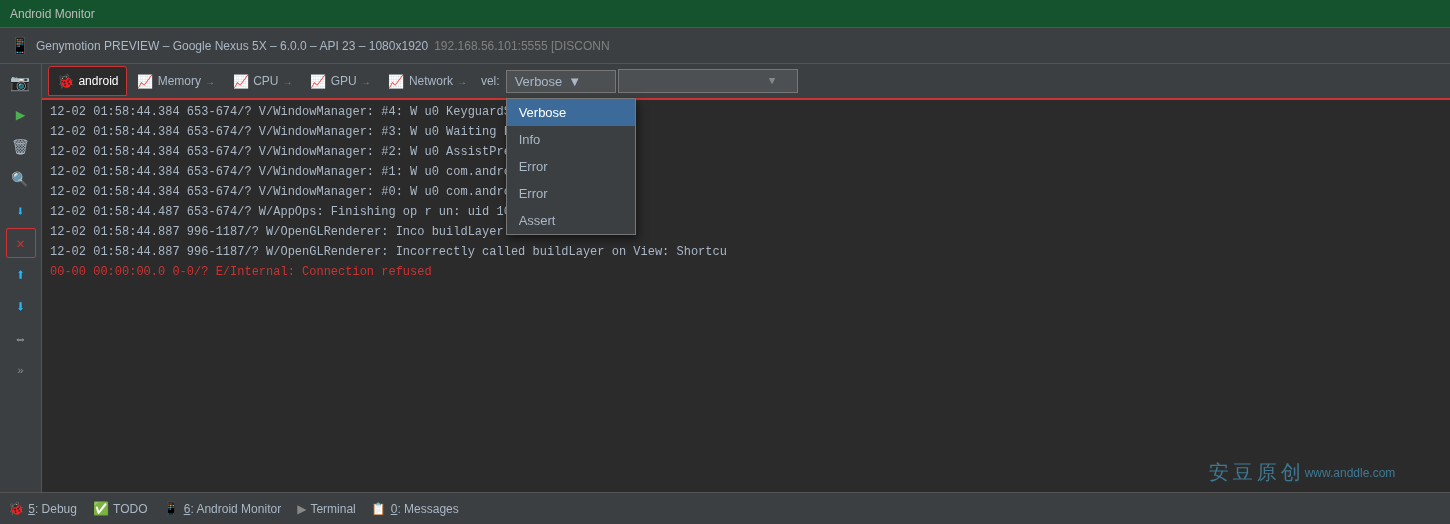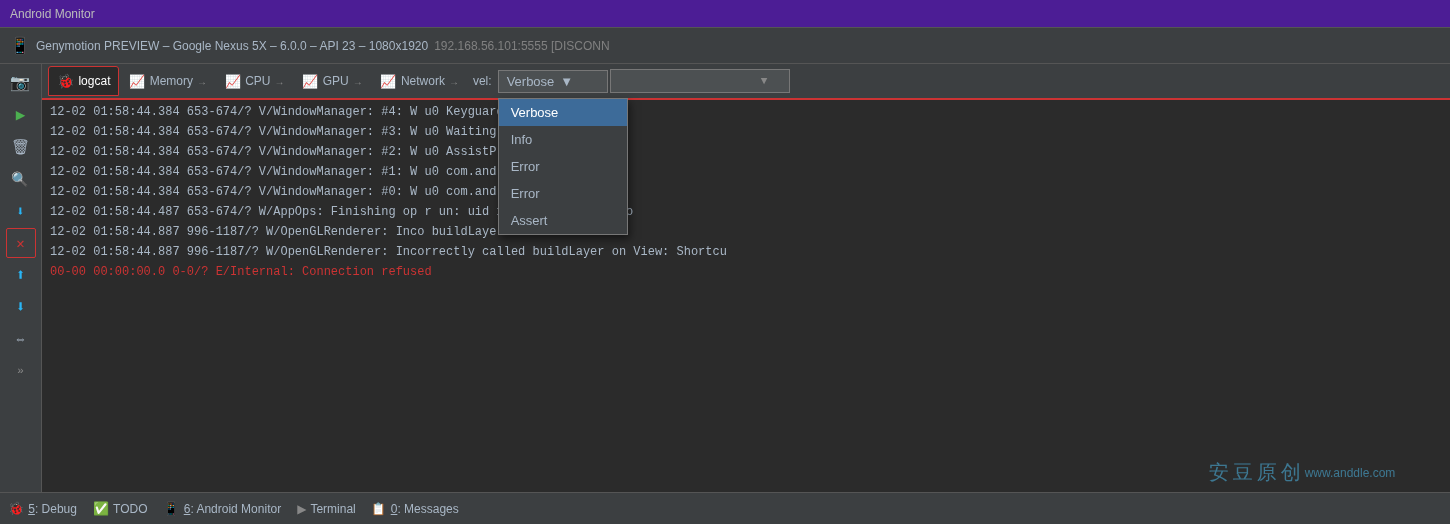--- a/index.html
+++ b/index.html
@@ -7,21 +7,21 @@
       width: 1450px;
       height: 524px;
       background: #2b2b2b;
       font-family: 'Courier New', monospace;
       overflow: hidden;
       color: #a9b7c6;
     }
 
     
     #title-bar {
-      background: #4c1d95;
+      background: #14532d;
       height: 28px;
       display: flex;
       align-items: center;
       padding: 0 10px;
       border-bottom: 1px solid #555;
     }
     #title-bar span {
       color: #bbbbbb;
       font-family: Arial, sans-serif;
       font-size: 12px;
@@ -272,21 +272,21 @@
     <div class="toolbar-btn" style="font-size:13px;">⇔</div>
     <div class="toolbar-btn" style="font-size:11px;color:#888;">»</div>
   </div>
 
   <div id="content-area">
 
     <div id="tab-bar">
 
       <div class="tab-item active red-outline">
         <span style="font-size:14px;">🐞</span>
-        <span>logcat</span>
+        <span>android</span>
       </div>
 
       <div class="tab-item">
         <span style="font-size:13px;color:#cc3333;">📈</span>
         <span>Memory</span>
         <span class="tab-arrow">→</span>
       </div>
 
       <div class="tab-item">
         <span style="font-size:13px;color:#cc3333;">📈</span>

